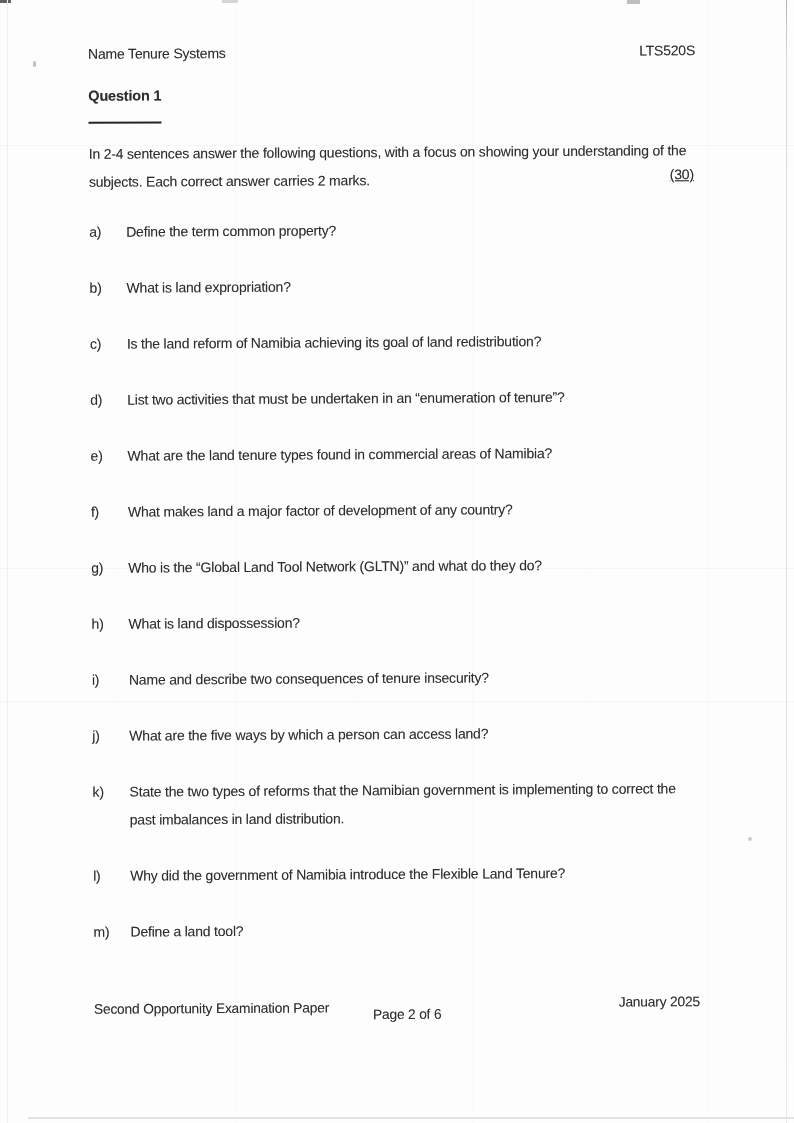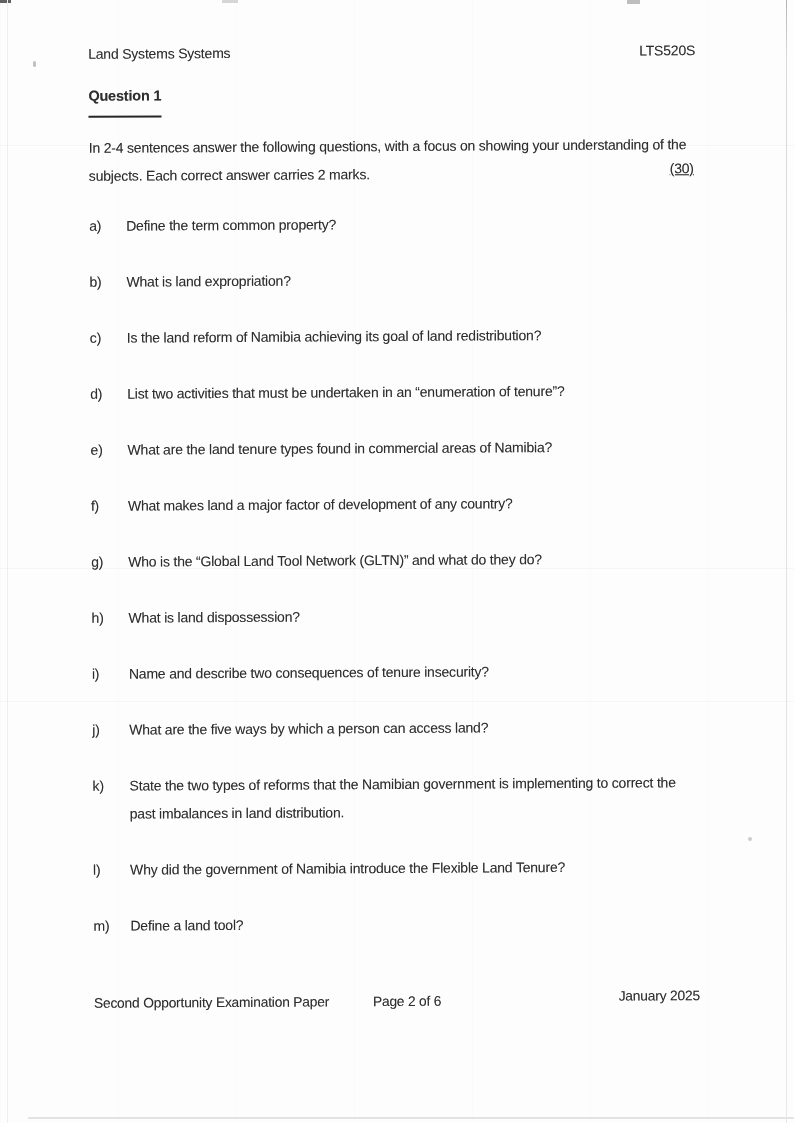--- a/index.html
+++ b/index.html
@@ -33,21 +33,21 @@
     justify-content: space-between;
     align-items: flex-start;
     height: 18px;
   }
   .q-title {
     display: inline-block;
     margin-top: 24px;
     font-weight: 700;
     font-size: 14.5px;
     border-bottom: 2px solid #262626;
-    padding-bottom: 12px;
+    padding-bottom: 18px;
   }
   .intro-wrap {
     position: relative;
     margin-top: 16px;
   }
   .intro {
     margin: 0;
     width: 607px;
     line-height: 28px;
   }
@@ -74,21 +74,21 @@
     flex: 1 1 auto;
   }
   .doc-footer {
     position: relative;
     margin-top: 56px;
     height: 18px;
     width: 607px;
     font-size: 13.8px;
   }
   .doc-footer .f-left { position: absolute; left: 0; top: 0; }
-  .doc-footer .f-center { position: absolute; left: 279px; top: 0; text-align: right; }
+  .doc-footer .f-center { position: absolute; left: 279px; top: 7px; text-align: right; }
   .doc-footer .f-right { position: absolute; right: 1px; top: -4px; }
 
   
   .art { position: absolute; pointer-events: none; }
   .art-tl-dash   { left: 0;    top: 0;      width: 11px; height: 3px;  background: #474747; opacity: .85; }
   .art-top-smudge{ left: 222px;top: 0;      width: 16px; height: 3px;  background: #b0b0b0; opacity: .5; }
   .art-top-tick  { left: 627px;top: 0;      width: 13px; height: 4px;  background: #8a8a8a; opacity: .55; }
   .art-left-line { left: 7px;  top: 0;      width: 1px;  height: 1123px; background: #efefef; }
   .art-right-line{ left: 786px;top: 0;      width: 1px;  height: 1123px;
                    background: linear-gradient(#9a9a9a, #cfcfcf 60px, #e2e2e2); opacity: .75; }
@@ -99,21 +99,21 @@
   .art-band-1 { top: 145px; }
   .art-band-2 { top: 568px; }
   .art-band-3 { top: 701px; }
 </style>
 </head>
 <body>
 
 <div class="content">
 
   <div class="doc-header">
-    <span>Land Systems Systems</span>
+    <span>Name Tenure Systems</span>
     <span>LTS520S</span>
   </div>
 
   <div>
     <span class="q-title">Question 1</span>
   </div>
 
   <div class="intro-wrap">
     <p class="intro">In 2-4 sentences answer the following questions, with a focus on showing your understanding of the subjects. Each correct answer carries 2 marks.</p>
     <span class="marks">(30)</span>

